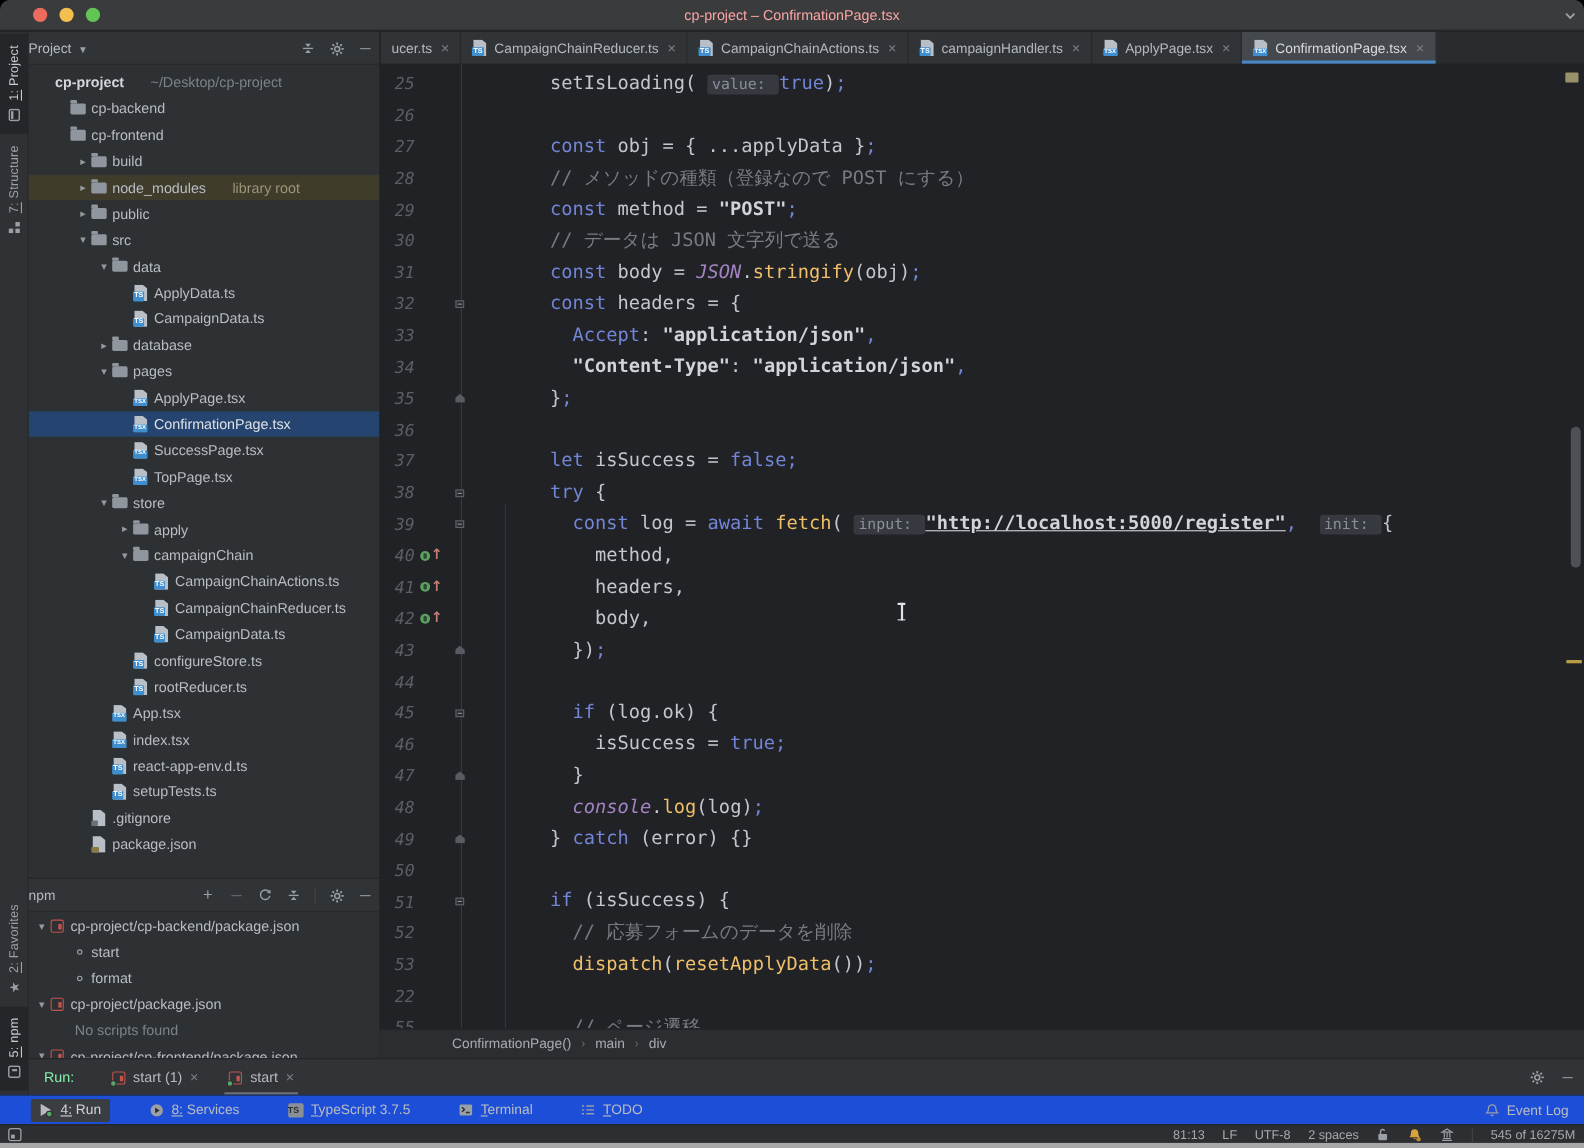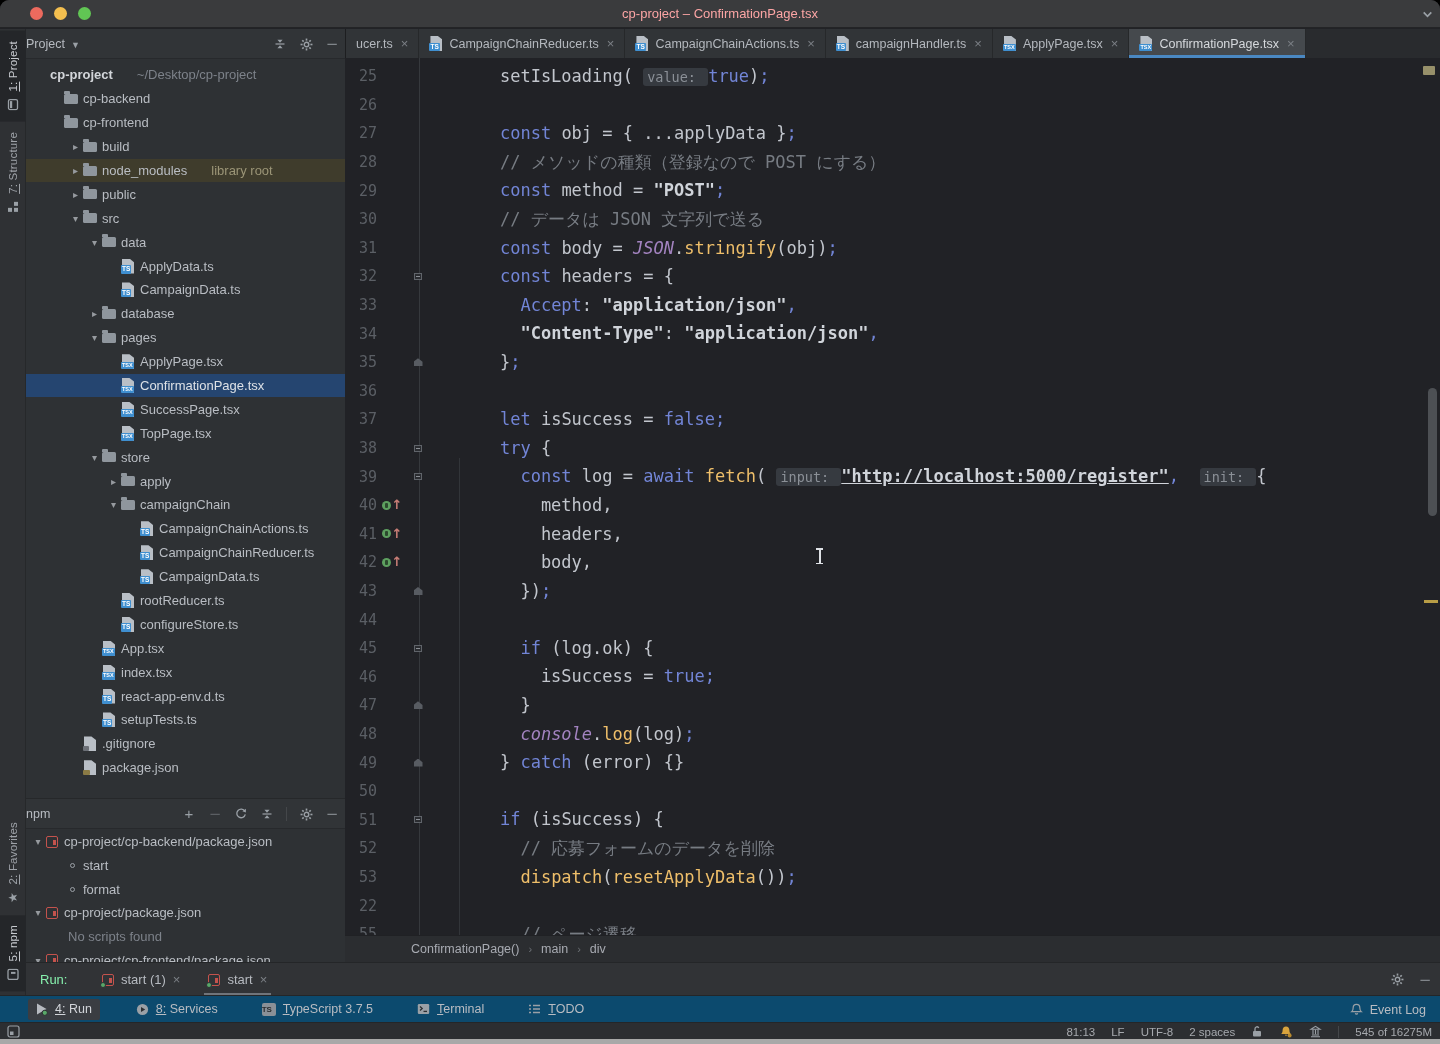--- a/index.html
+++ b/index.html
@@ -77,21 +77,21 @@
   .etab.active{background:#45494d;color:#d6d9dd;}
   .etab.active::after{content:"";position:absolute;left:0;right:0;bottom:0;height:3px;background:#4a88c2;}
   .etab .x{color:#7c8086;font-size:13px;margin-left:2px;}
   #tab-chevron{position:absolute;right:6px;top:8px;}
 
   
   #editor{position:absolute;left:345px;top:58px;right:0;height:877px;overflow:hidden;background:#212226;
     font-family:"DejaVu Sans Mono",monospace;}
   #gutter{position:absolute;left:0;top:4px;width:98px;}
   .gl{height:28.6px;display:flex;align-items:center;}
-  .gl .num{width:32px;text-align:right;font-size:15px;color:#5b5f65;flex:none;}
+  .gl .num{width:32px;text-align:right;font-size:15px;color:#5b5f65;flex:none;font-style:italic;}
   .gl .slot{width:30px;flex:none;display:flex;align-items:center;justify-content:center;gap:1px;}
   .gl .foldslot{width:22px;flex:none;display:flex;align-items:center;justify-content:center;}
   .oi-c{width:9px;height:9px;border-radius:50%;background:#5da05f;position:relative;}
   .oi-c::after{content:"";position:absolute;left:3px;top:2px;width:3px;height:5px;background:#2c4a2e;border-radius:1px;}
   .oi-a{color:#c77d76;font-weight:bold;font-size:13px;font-family:"DejaVu Sans",sans-serif;line-height:10px;}
   .fold-o{width:8px;height:7px;border:1px solid #60646a;position:relative;background:#2a2c30;}
   .fold-o::after{content:"";position:absolute;left:1px;right:1px;top:2px;height:1px;background:#8a8e94;}
   .fold-c{width:9px;height:8px;background:#585c62;clip-path:polygon(50% 0,100% 45%,100% 100%,0 100%,0 45%);}
   #gutterline{position:absolute;left:74px;top:0;bottom:0;width:1px;background:#36393d;}
   #indent-guide{position:absolute;left:114px;top:400px;height:520px;width:1px;background:#30333700;border-left:1px solid #323539;}
@@ -123,21 +123,21 @@
   
   #runbar{position:absolute;left:26px;top:962px;right:0;height:33px;background:#313336;border-top:1px solid #242628;}
   #run-label{position:absolute;left:14px;top:0;height:33px;line-height:33px;font-size:13px;color:#86efac;}
   #run-tabs{position:absolute;left:62px;top:0;height:33px;display:flex;}
   .rtab{position:relative;display:flex;align-items:center;gap:7px;padding:0 14px;font-size:13px;color:#b6bac0;}
   .rtab .x{color:#7c8086;font-size:13px;}
   .rtab.active::after{content:"";position:absolute;left:10px;right:10px;bottom:0;height:3px;background:#70747a;}
   #run-icons{position:absolute;right:8px;top:0;height:33px;display:flex;align-items:center;gap:14px;}
 
   
-  #toolbar{position:absolute;left:0;top:995px;right:0;height:27px;background:#0c4a6e;border-top:1px solid #242628;
+  #toolbar{position:absolute;left:0;top:995px;right:0;height:27px;background:#1d4ed8;border-top:1px solid #242628;
     display:flex;align-items:center;padding-left:28px;gap:28px;font-size:12.5px;color:#b9bcc2;}
   .tbitem{display:flex;align-items:center;gap:7px;height:21px;padding:0 8px;border-radius:2px;}
   .tbitem.active{background:#3a3d42;color:#d2d5da;}
   #event-log{position:absolute;right:14px;top:0;height:27px;display:flex;align-items:center;gap:7px;color:#b9bcc2;}
   .tsbadge{width:14px;height:13px;background:#8a9097;border-radius:2px;color:#2b2d2f;
     font:700 8px/13px "Liberation Sans",sans-serif;text-align:center;}
 
   
   #statusbar{position:absolute;left:0;top:1022px;right:0;height:17px;background:#2c2e31;border-top:1px solid #242628;
     font-size:11.5px;color:#a6a9ae;}
@@ -364,29 +364,29 @@
             <span class="fi-badge">TS</span>
           </span>
           <span class="lbl">CampaignData.ts</span>
         </div>
         <div class="trow" style="padding-left: 80px;">
           <span class="arr"></span>
           <span class="fi">
             <span class="fi-doc"></span>
             <span class="fi-badge">TS</span>
           </span>
+          <span class="lbl">configureStore.ts</span>
+        </div>
+        <div class="trow" style="padding-left: 80px;">
+          <span class="arr"></span>
+          <span class="fi">
+            <span class="fi-doc"></span>
+            <span class="fi-badge">TS</span>
+          </span>
           <span class="lbl">rootReducer.ts</span>
-        </div>
-        <div class="trow" style="padding-left: 80px;">
-          <span class="arr"></span>
-          <span class="fi">
-            <span class="fi-doc"></span>
-            <span class="fi-badge">TS</span>
-          </span>
-          <span class="lbl">configureStore.ts</span>
         </div>
         <div class="trow" style="padding-left: 61px;">
           <span class="arr"></span>
           <span class="fi">
             <span class="fi-doc"></span>
             <span class="fi-badge tsx">TSX</span>
           </span>
           <span class="lbl">App.tsx</span>
         </div>
         <div class="trow" style="padding-left: 61px;">

